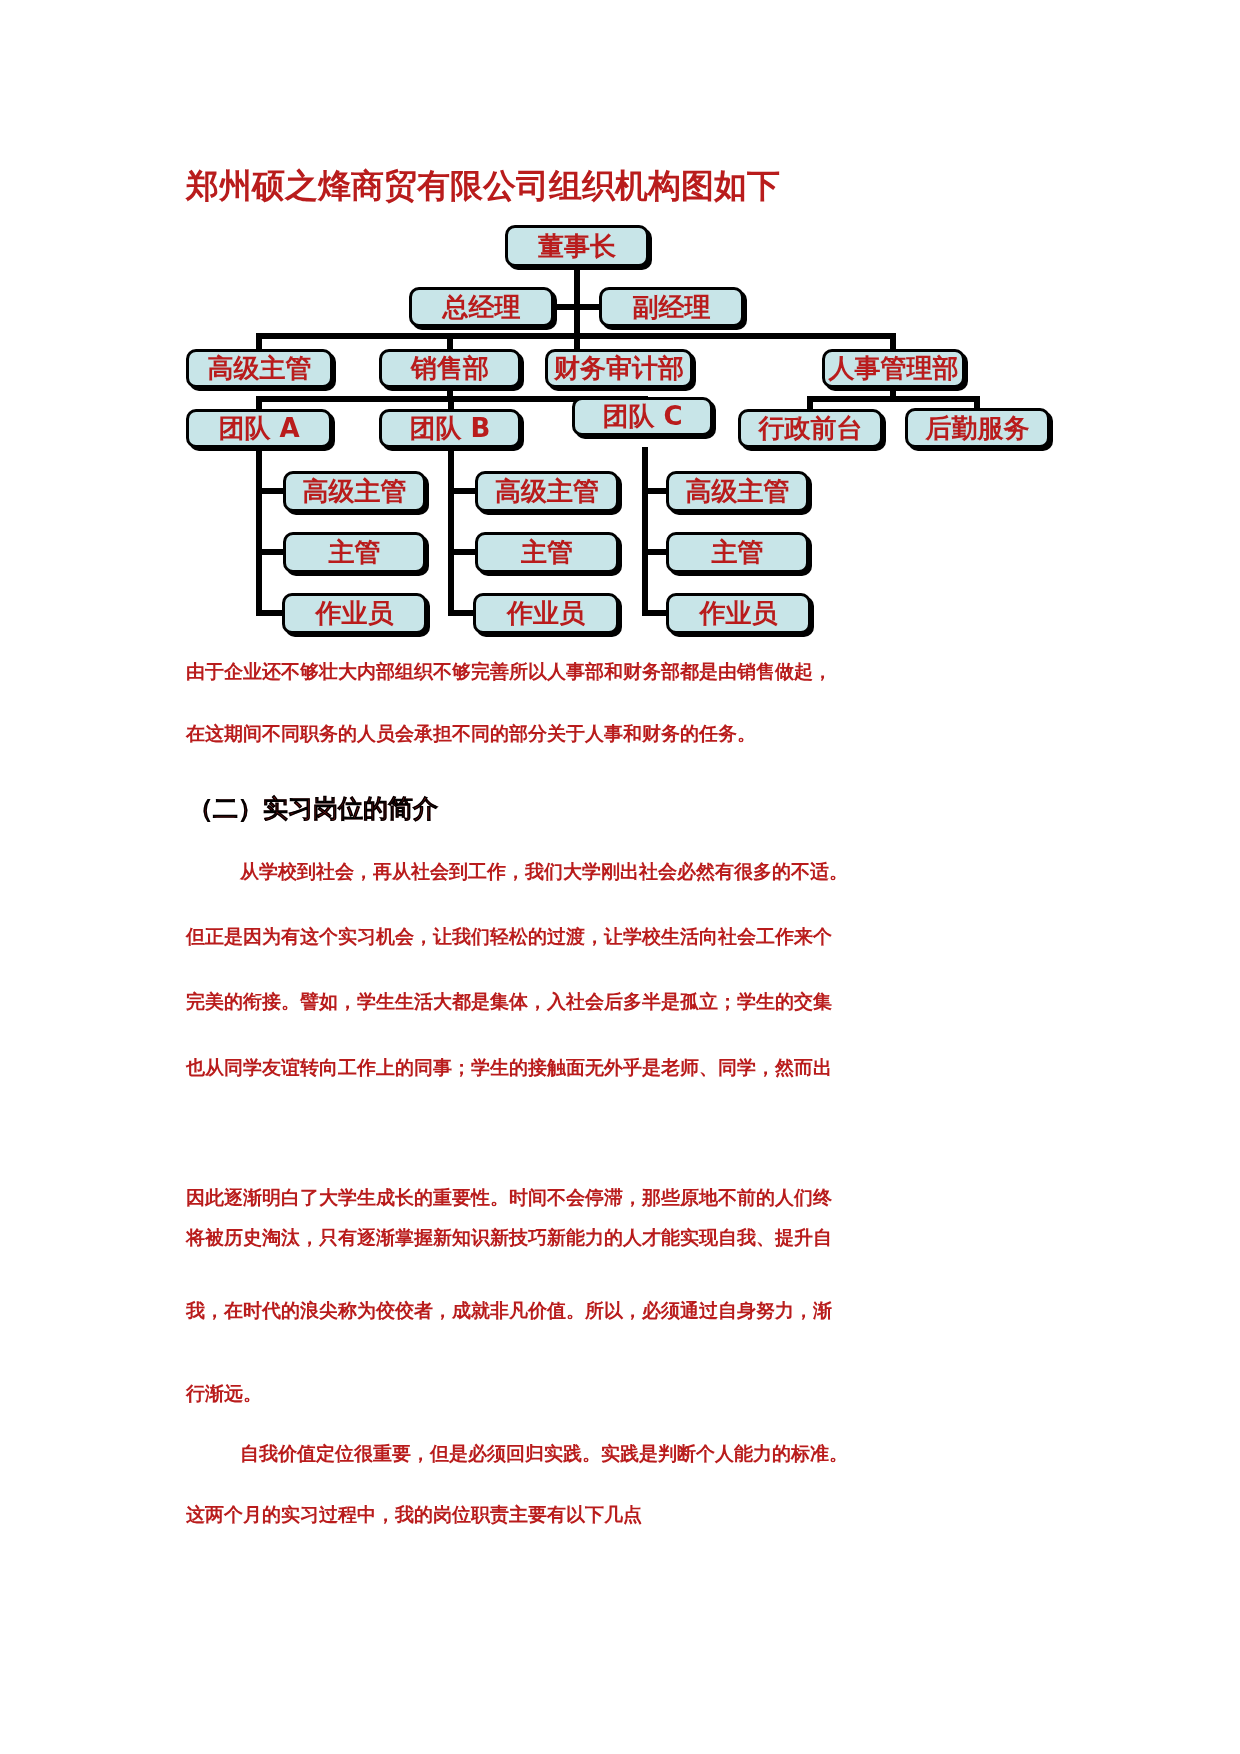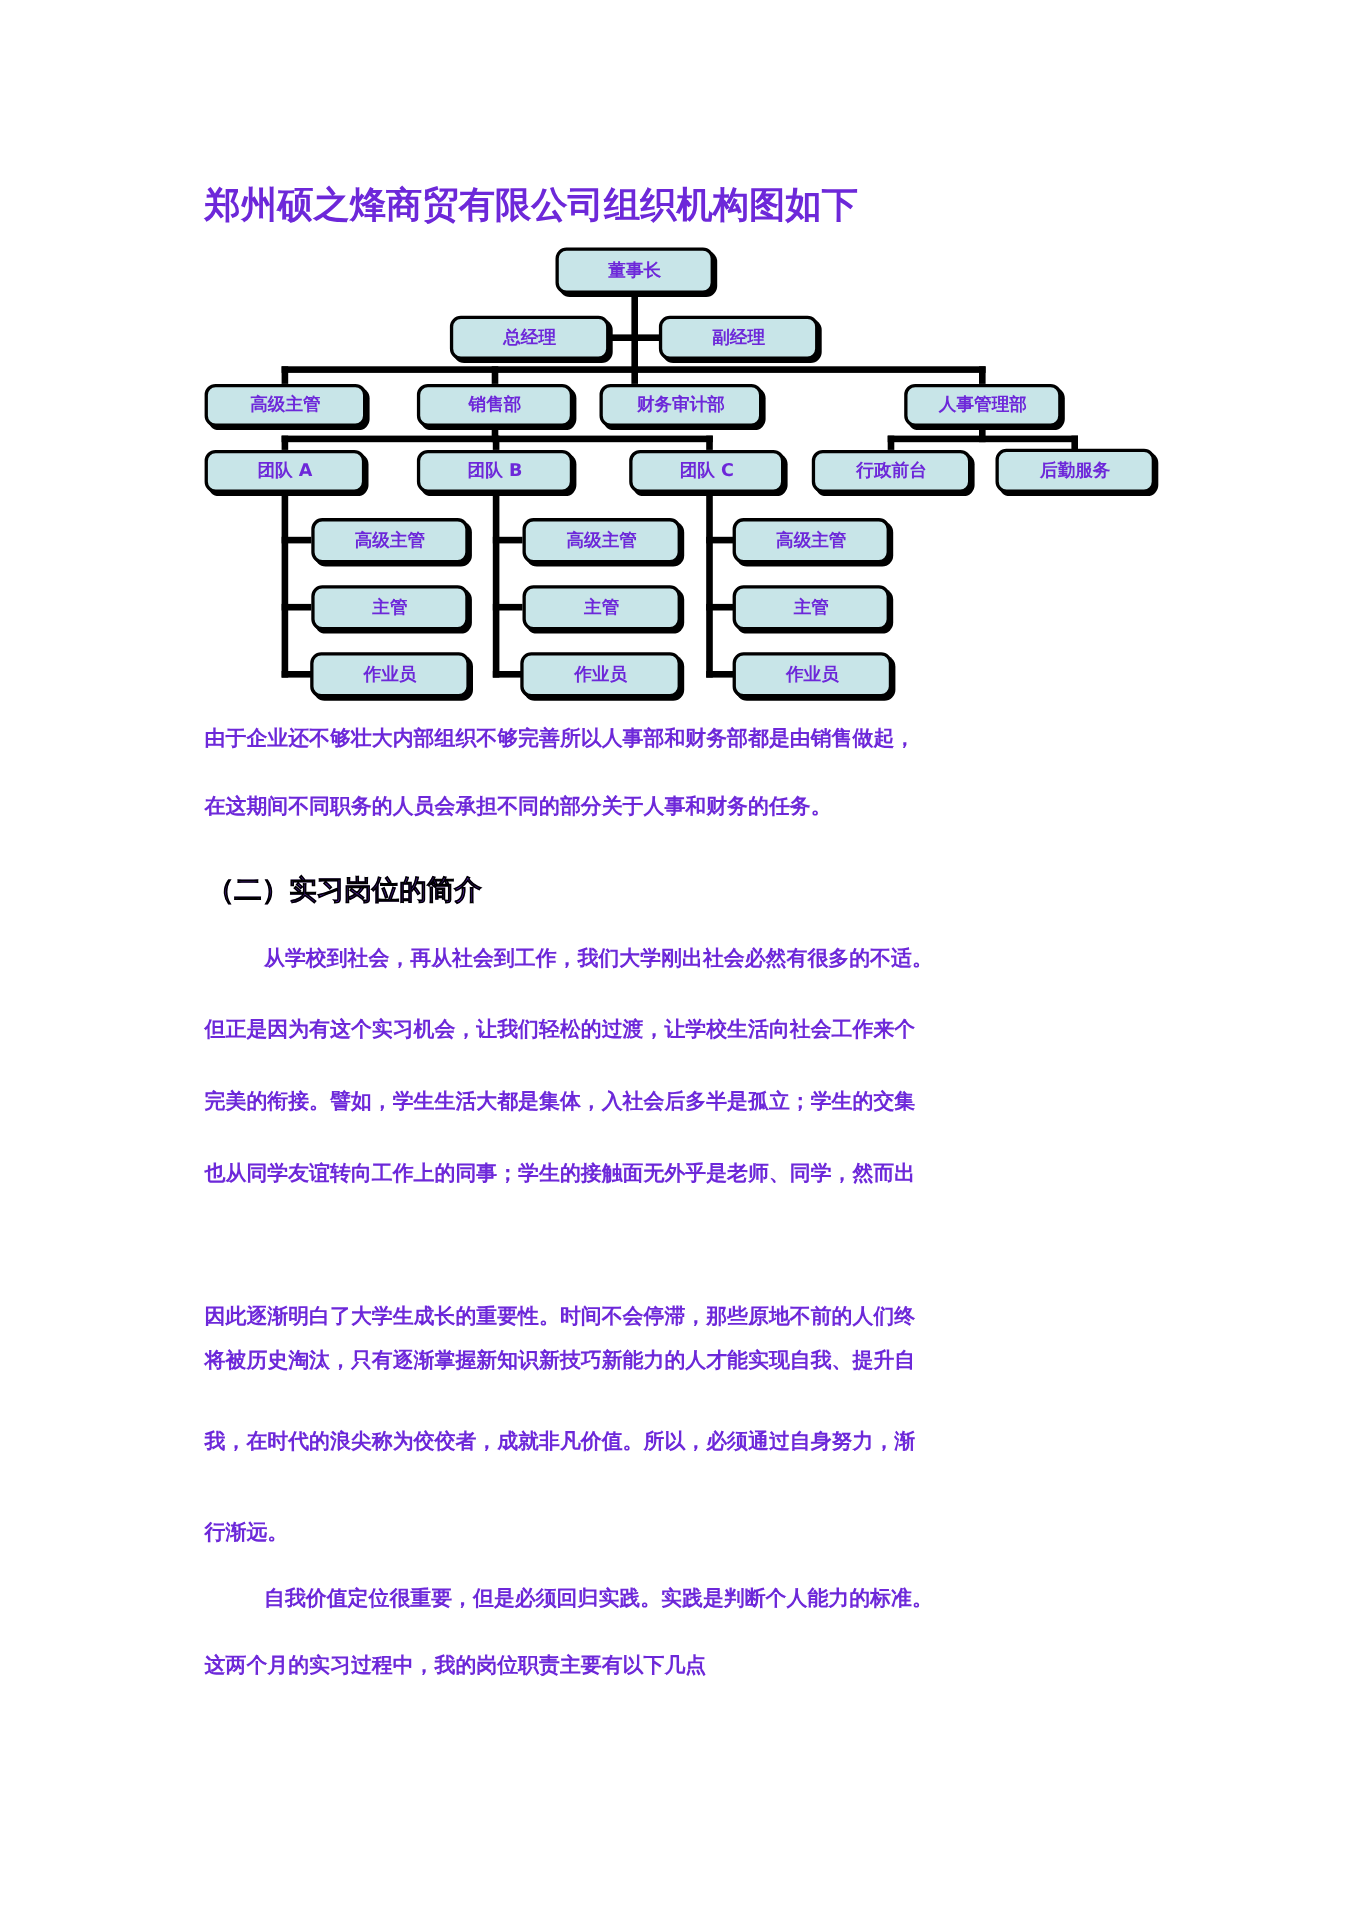--- a/index.html
+++ b/index.html
@@ -2,36 +2,36 @@
 <html style="--node-fill: #c8e5e8;"><head>
 <meta charset="utf-8">
 <style>
   html,body{margin:0;padding:0;background:#fff;}
   .page{
     position:relative;
     width:1240px;
     height:1754px;
     background:#fff;
     font-family:"DejaVu Sans","Liberation Sans",sans-serif;
-    color:#6d28d9;
+    color:#b91c1c;
     overflow:hidden;
   }
   :root{ --node-fill:#c8e5e8; }
   .doc-title{
     position:absolute; left:186px; top:168px;
     font-size:33px; font-weight:bold; white-space:nowrap; line-height:1.1;
   }
   .node{
     position:absolute;
     background:var(--node-fill);
     border:3px solid #000;
     border-radius:10px;
     box-shadow:3px 3px 0 #000;
     display:flex; align-items:center; justify-content:center;
-    font-size:16px; font-weight:bold; white-space:nowrap;
+    font-size:26px; font-weight:bold; white-space:nowrap;
     box-sizing:border-box;
   }
   .line{ position:absolute; background:#000; }
   .tline{
     position:absolute;
     font-size:19px; font-weight:bold; white-space:nowrap; line-height:1.15;
   }
   .heading{
     position:absolute; left:188px; top:792px;
     font-size:25px; font-weight:bold; white-space:nowrap;
@@ -85,21 +85,21 @@
   <div class="node" style="left:409px;top:287px;width:145px;height:40px;">总经理</div>
   <div class="node" style="left:599px;top:287px;width:145px;height:40px;">副经理</div>
 
   <div class="node" style="left:186px;top:349px;width:147px;height:39px;">高级主管</div>
   <div class="node" style="left:379px;top:349px;width:142px;height:39px;">销售部</div>
   <div class="node" style="left:545px;top:349px;width:148px;height:39px;">财务审计部</div>
   <div class="node" style="left:822px;top:349px;width:143px;height:39px;">人事管理部</div>
 
   <div class="node" style="left:186px;top:409px;width:146px;height:39px;">团队 A</div>
   <div class="node" style="left:379px;top:409px;width:142px;height:39px;">团队 B</div>
-  <div class="node" style="left:572px;top:409px;width:141px;height:39px;">团队 C</div>
+  <div class="node" style="left:572px;top:397px;width:141px;height:39px;">团队 C</div>
   <div class="node" style="left:738px;top:409px;width:145px;height:39px;">行政前台</div>
   <div class="node" style="left:905px;top:408px;width:145px;height:40px;">后勤服务</div>
 
   <div class="node" style="left:283px;top:471px;width:143px;height:41px;">高级主管</div>
   <div class="node" style="left:283px;top:532px;width:143px;height:41px;">主管</div>
   <div class="node" style="left:282px;top:593px;width:145px;height:41px;">作业员</div>
 
   <div class="node" style="left:475px;top:471px;width:144px;height:41px;">高级主管</div>
   <div class="node" style="left:475px;top:532px;width:144px;height:41px;">主管</div>
   <div class="node" style="left:473px;top:593px;width:146px;height:41px;">作业员</div>

